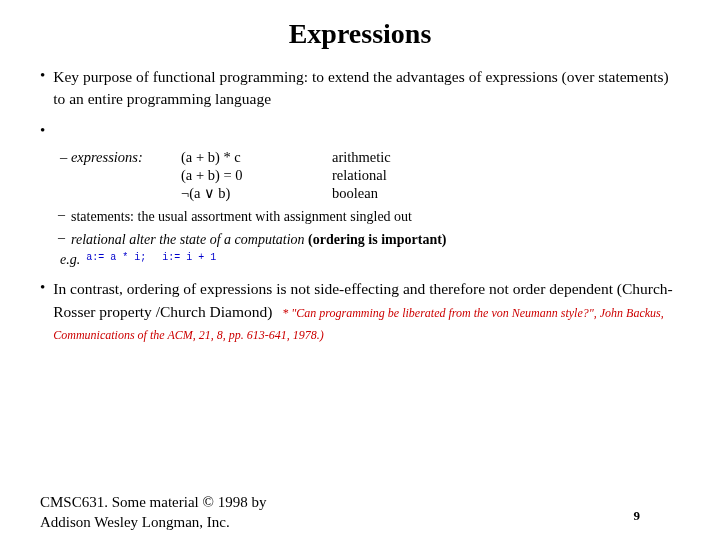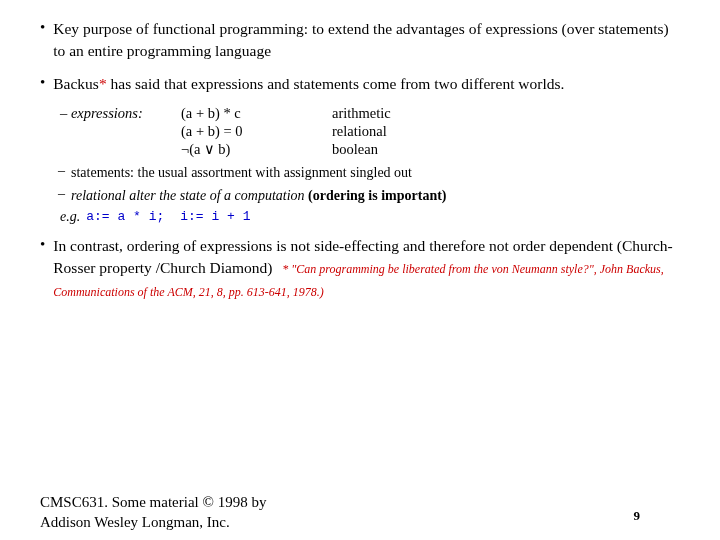--- a/index.html
+++ b/index.html
@@ -103,41 +103,39 @@
       align-items: flex-start;
       font-size: 14px;
       margin-left: 20px;
     }
     .eg-label {
       font-style: italic;
       margin-right: 6px;
     }
     .code-eg {
       font-family: 'Courier New', Courier, monospace;
-      font-size: 13px;
+      font-size: 10px;
       color: #0000cc;
       margin-right: 16px;
     }
   </style>
 </head>
 <body>
 
 <div class="slide">
 
+  <div class="title">Expressions</div>
 
   <div class="bullet-item">
     <span class="bullet-dot">•</span>
     <span class="bullet-text">Key purpose of functional programming: to extend the advantages of expressions (over statements) to an entire programming language</span>
   </div>
 
   <div class="bullet-item">
     <span class="bullet-dot">•</span>
-    <span class="bullet-text">
-      <span>Backus</span><span style="color:#cc0000;">*</span><span> has said that expressions and statements come from two different worlds.</span>
-    </span>
   </div>
 
   <div class="sub-expressions-block">
     <div class="sub-expr-row">
       <span class="col-label">–  expressions:</span>
       <span class="col-formula">(a + b) * c</span>
       <span class="col-type">arithmetic</span>
     </div>
     <div class="sub-expr-row">
       <span class="col-label"></span>

